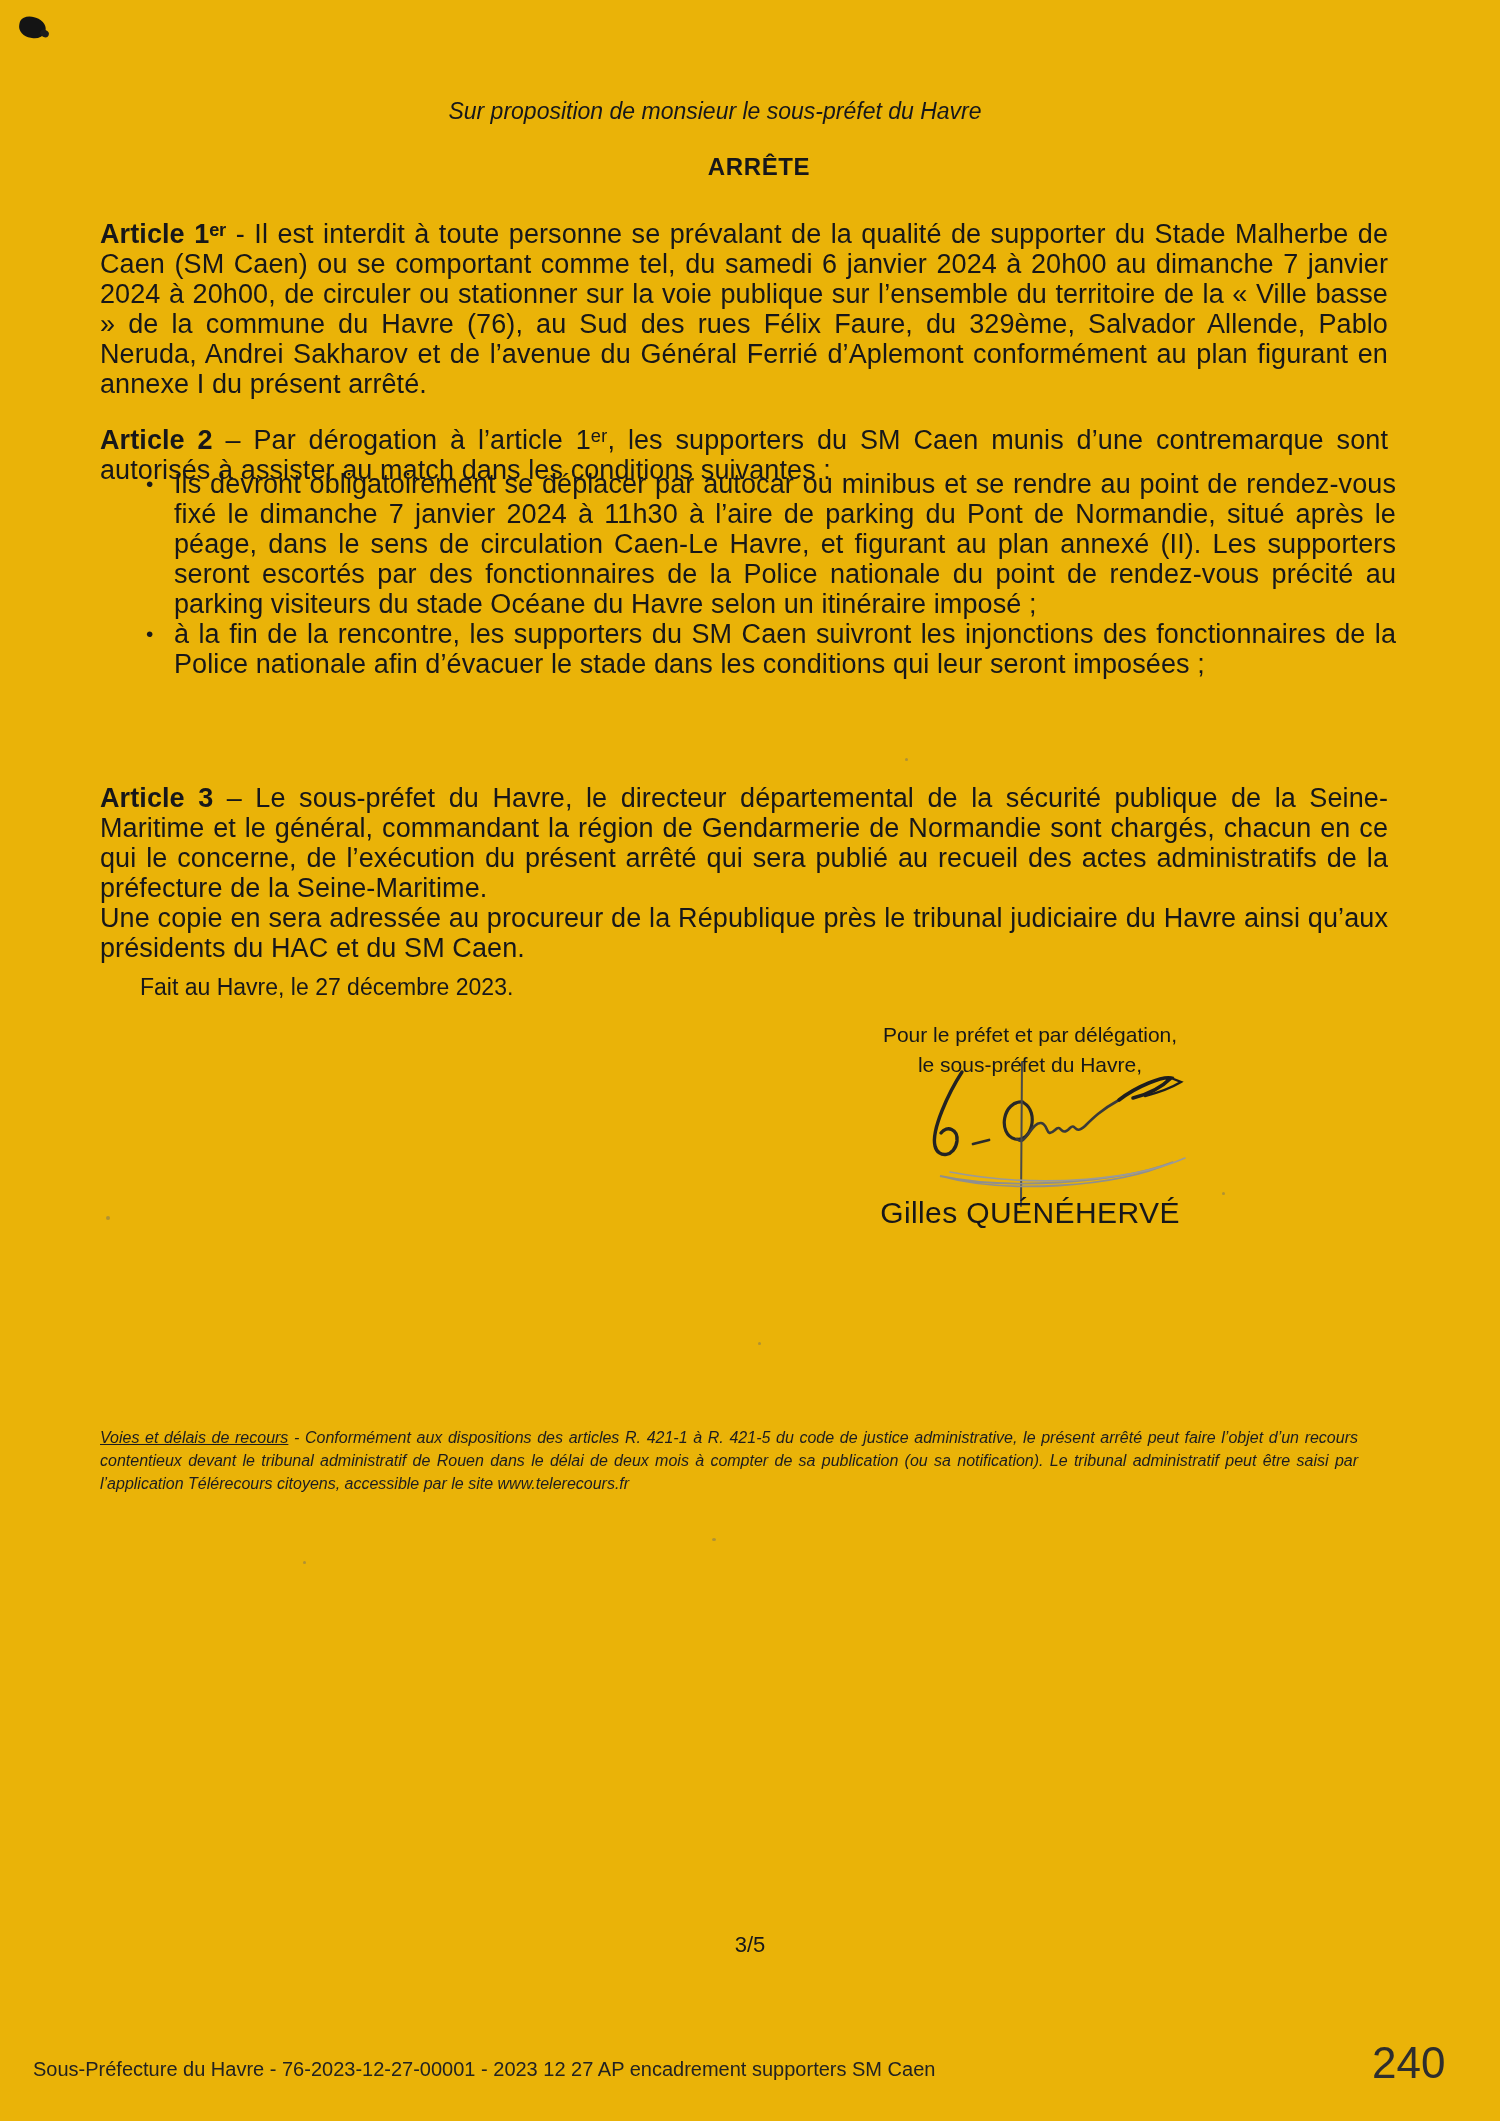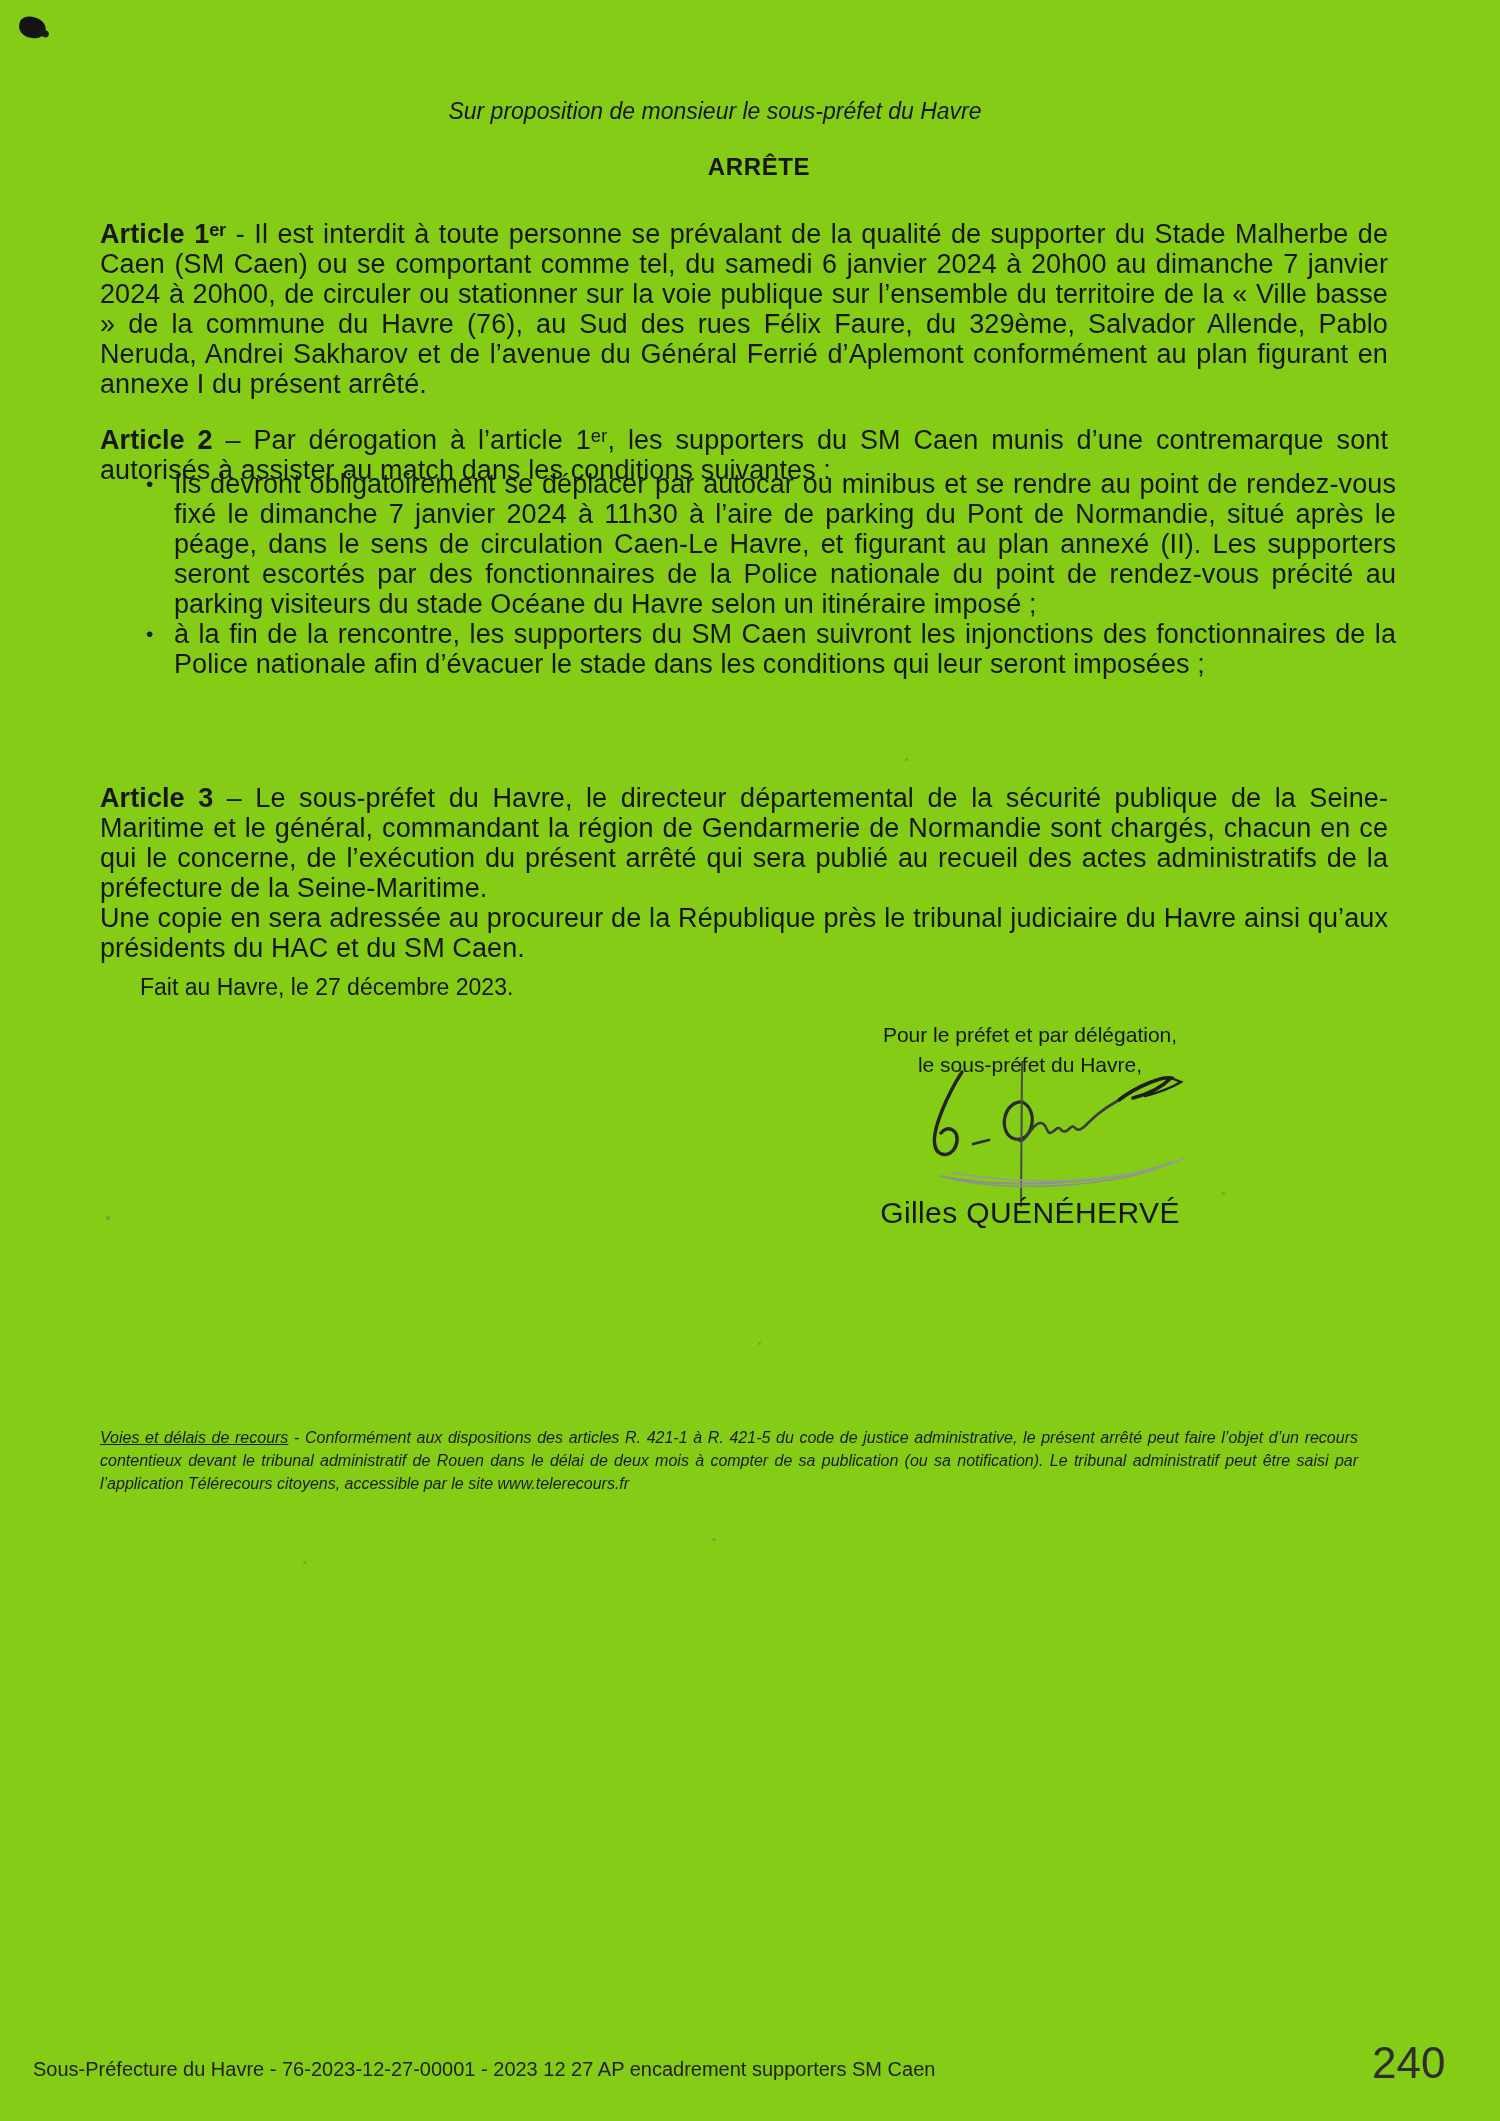--- a/index.html
+++ b/index.html
@@ -1,19 +1,19 @@
 <!DOCTYPE html>
 <html><head>
 <meta charset="utf-8">
 <style>
   html,body{margin:0;padding:0;background:#e8e8e8;}
   .page{
     position:relative;
     width:1500px;height:2121px;
-    background:#84cc16;
+    background:#eab308;
     font-family:"Liberation Sans", sans-serif;
     color:#17171a;
     overflow:hidden;
   }
   .abs{position:absolute;}
   .body-text{
     font-size:27px;line-height:30px;
     text-align:justify;
     letter-spacing:0.1px;
   }
@@ -115,17 +115,18 @@
     <path d="M117,2 L116,146" fill="none" stroke="#4a4a4a" stroke-width="2" stroke-linecap="round"></path>
 
     <path d="M35,116 C100,134 210,128 268,102 C210,124 100,130 35,116 Z" fill="none" stroke="#8f8f8f" stroke-width="1.8" stroke-linecap="round"></path>
     <path d="M45,112 C140,130 235,118 280,98" fill="none" stroke="#9a9a9a" stroke-width="1.6" stroke-linecap="round"></path>
   </svg>
 
   <div class="abs sig-name">Gilles QUÉNÉHERVÉ</div>
 
   <p class="abs footnote"><span class="lead">Voies et délais de recours</span><span> - Conformément aux dispositions des articles R. 421-1 à R. 421-5 du code de justice administrative, le présent arrêté peut faire l’objet d’un recours contentieux devant le tribunal administratif de Rouen dans le délai de deux mois à compter de sa publication (ou sa notification). Le tribunal administratif peut être saisi par l’application Télérecours citoyens, accessible par le site www.telerecours.fr</span></p>
 
+  <div class="abs page-num">3/5</div>
 
   <div class="abs footer-left">Sous-Préfecture du Havre - 76-2023-12-27-00001 - 2023 12 27 AP encadrement supporters SM Caen</div>
   <div class="abs footer-page">240</div>
 
 </div>
 
 </body></html>

